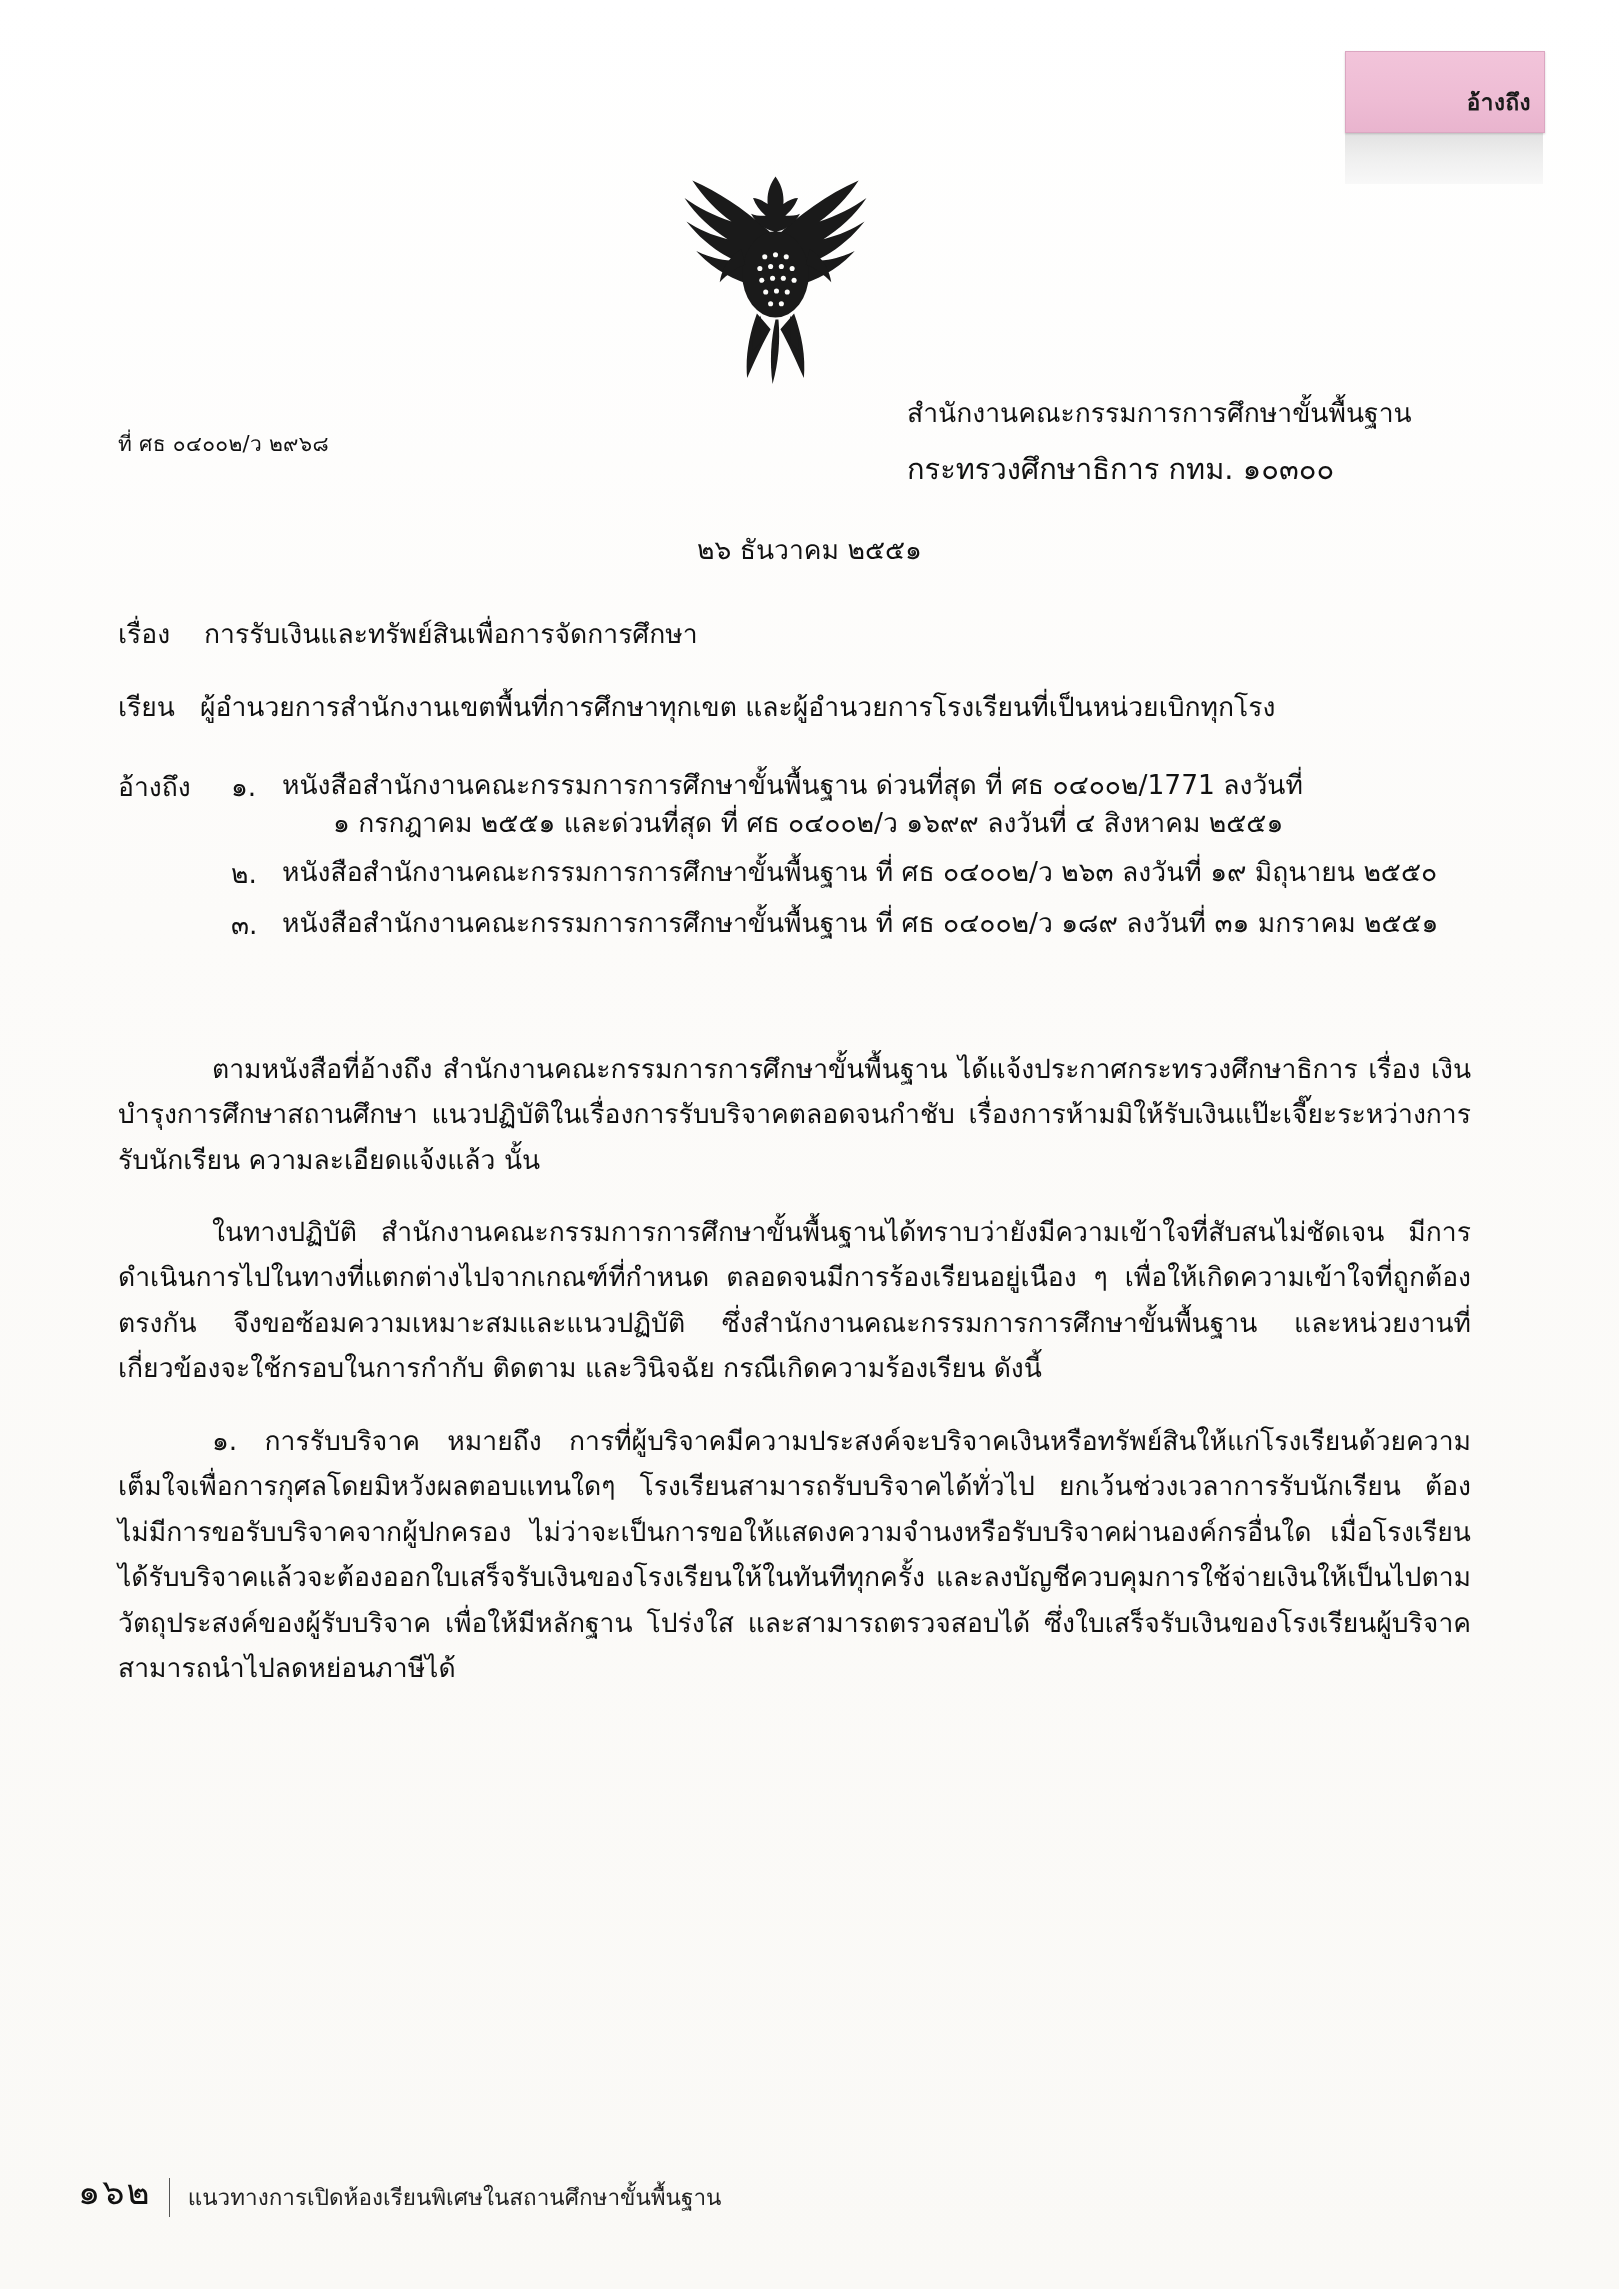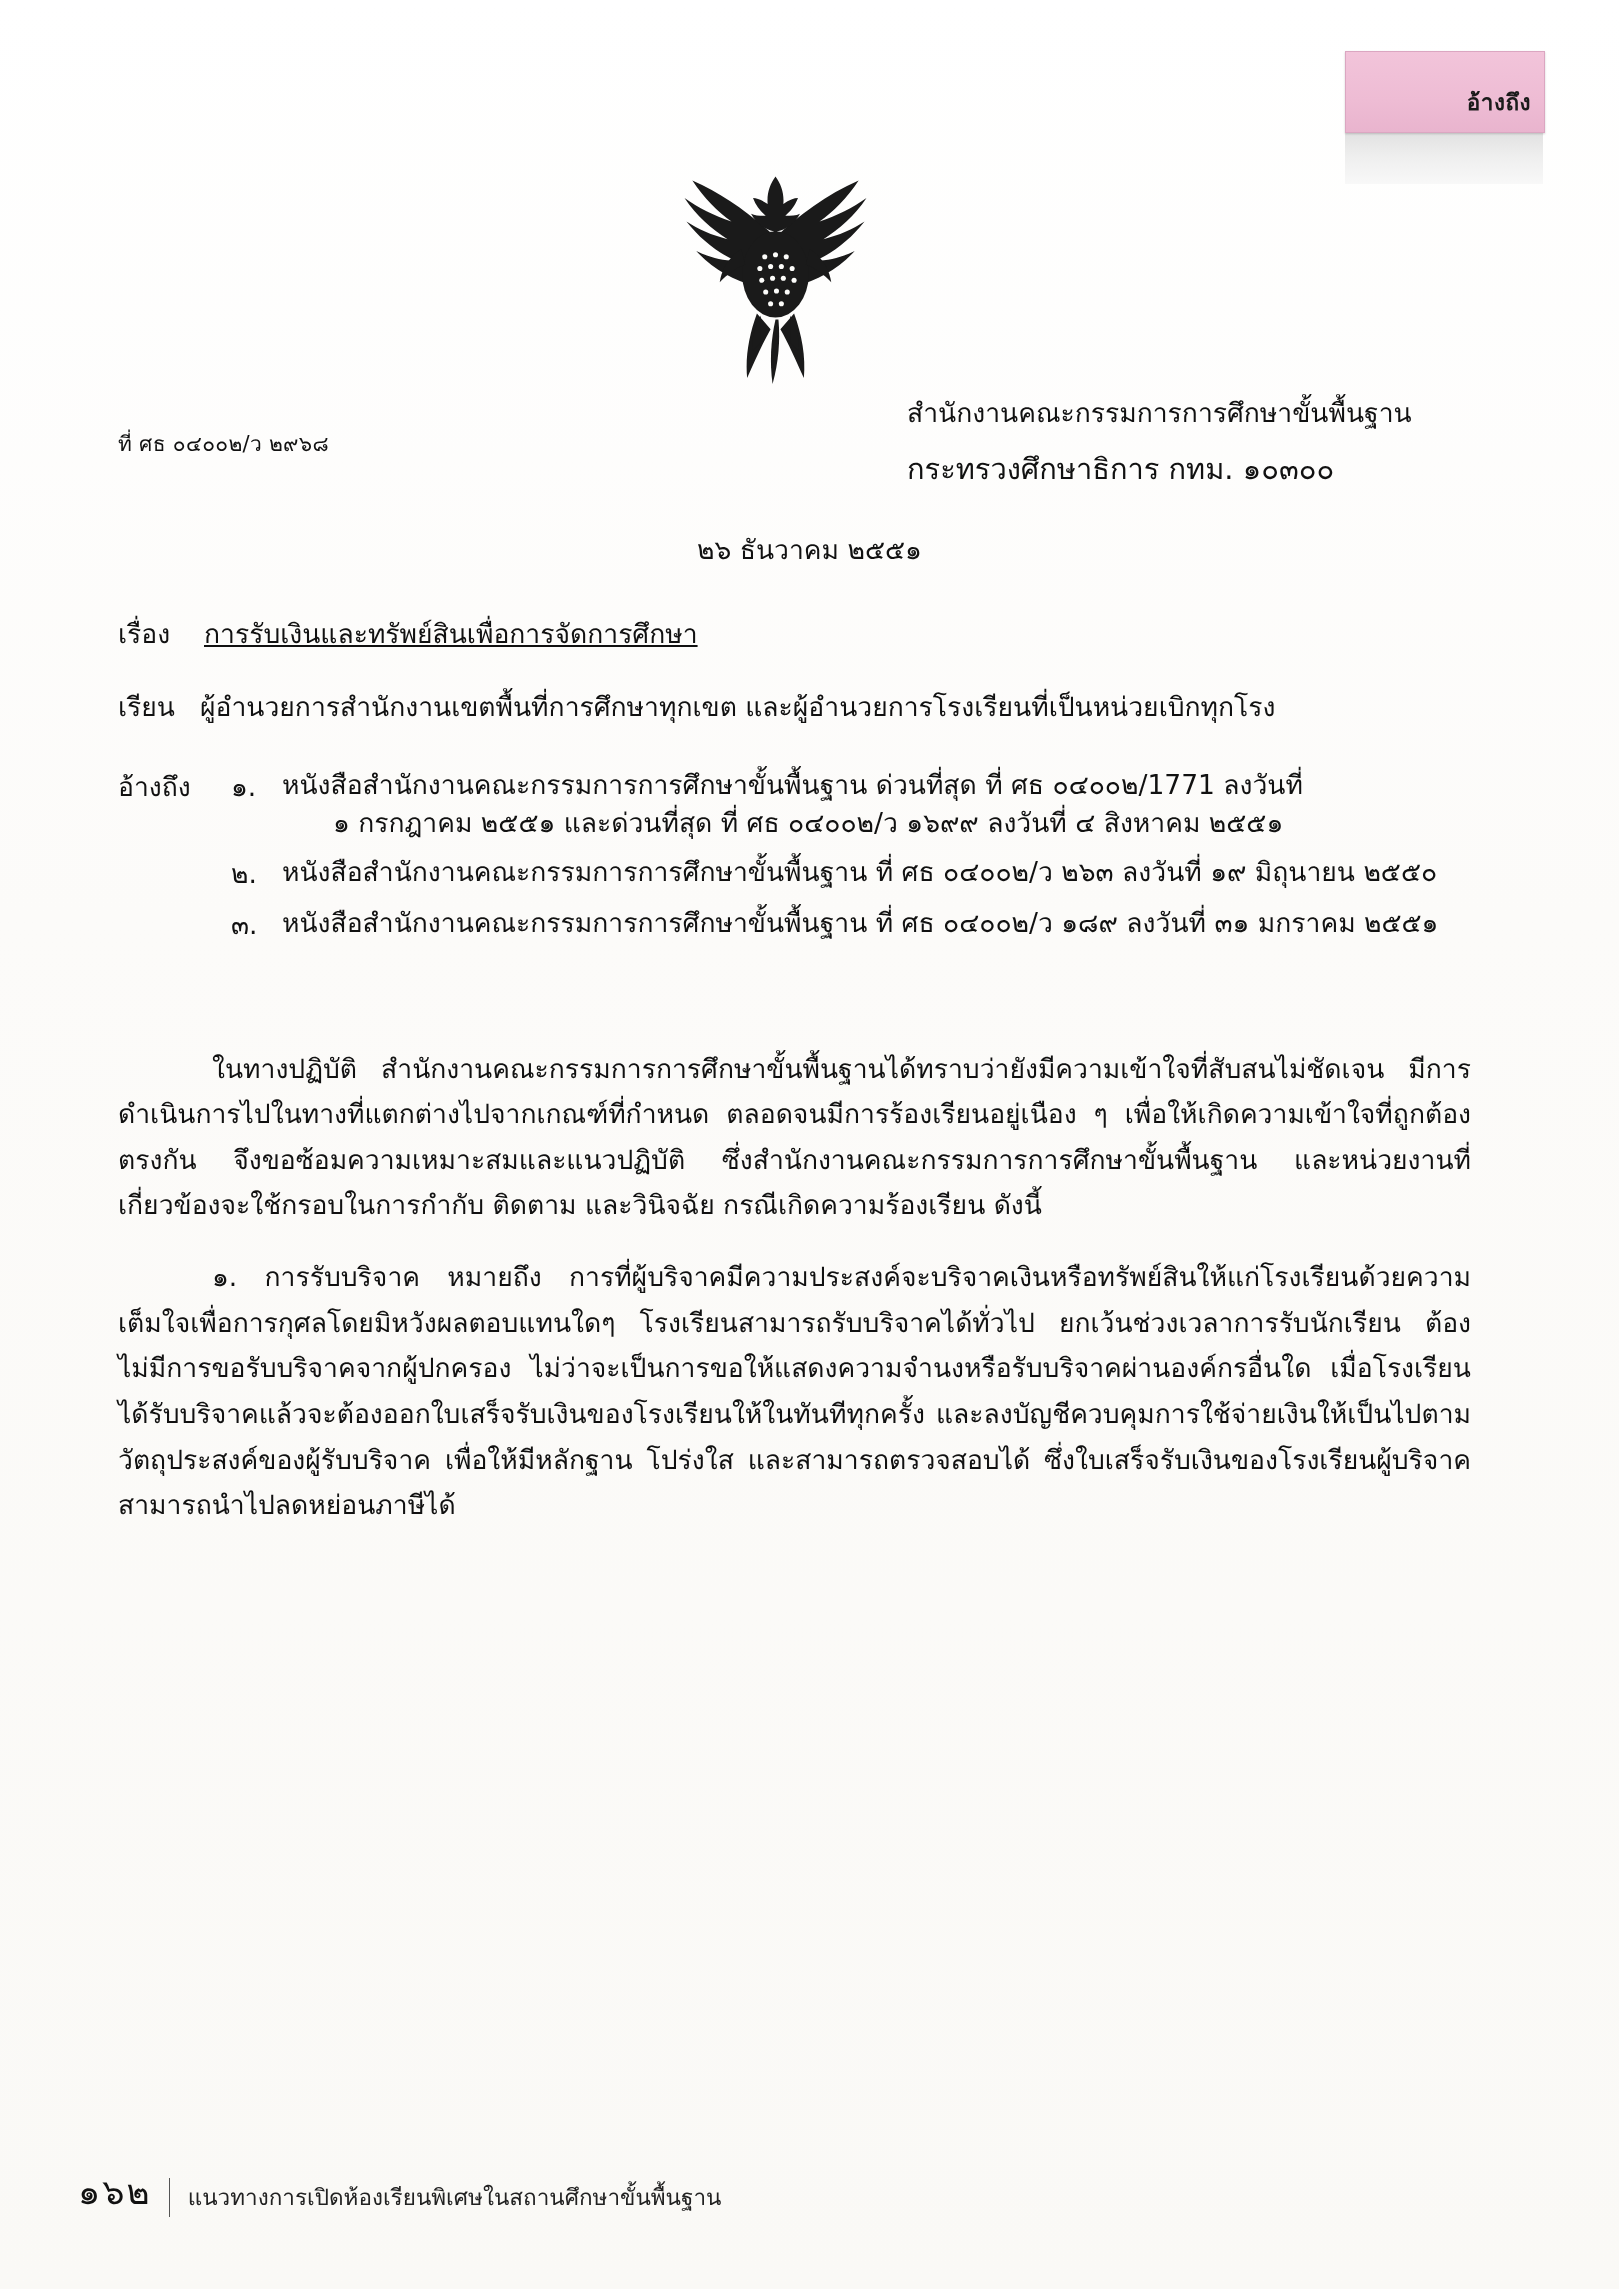--- a/index.html
+++ b/index.html
@@ -111,21 +111,20 @@
   .subject-row { top: 613px; }
   .to-row { top: 686px; }
   .ref-row { top: 766px; }
 
   .subject-val {
     position: absolute;
     top: 613px;
     left: 204px;
     font-size: 26.5px;
     color: #111;
-    text-decoration: underline;
   }
   .to-val {
     position: absolute;
     top: 686px;
     left: 200px;
     font-size: 26.5px;
     color: #111;
   }
 
   .ref-list {
@@ -276,20 +275,21 @@
       <div class="ref-num">๒.</div>
       <div class="ref-text">หนังสือสำนักงานคณะกรรมการการศึกษาขั้นพื้นฐาน ที่ ศธ ๐๔๐๐๒/ว ๒๖๓ ลงวันที่ ๑๙ มิถุนายน ๒๕๕๐</div>
     </div>
     <div class="ref-item">
       <div class="ref-num">๓.</div>
       <div class="ref-text">หนังสือสำนักงานคณะกรรมการการศึกษาขั้นพื้นฐาน ที่ ศธ ๐๔๐๐๒/ว ๑๘๙ ลงวันที่ ๓๑ มกราคม ๒๕๕๑</div>
     </div>
   </div>
 
   <div class="body">
+    <p class="para">ตามหนังสือที่อ้างถึง สำนักงานคณะกรรมการการศึกษาขั้นพื้นฐาน ได้แจ้งประกาศกระทรวงศึกษาธิการ เรื่อง เงินบำรุงการศึกษาสถานศึกษา แนวปฏิบัติในเรื่องการรับบริจาคตลอดจนกำชับ เรื่องการห้ามมิให้รับเงินแป๊ะเจี๊ยะระหว่างการรับนักเรียน ความละเอียดแจ้งแล้ว นั้น</p>
     <p class="para">ในทางปฏิบัติ สำนักงานคณะกรรมการการศึกษาขั้นพื้นฐานได้ทราบว่ายังมีความเข้าใจที่สับสนไม่ชัดเจน มีการดำเนินการไปในทางที่แตกต่างไปจากเกณฑ์ที่กำหนด ตลอดจนมีการร้องเรียนอยู่เนือง ๆ เพื่อให้เกิดความเข้าใจที่ถูกต้องตรงกัน จึงขอซ้อมความเหมาะสมและแนวปฏิบัติ ซึ่งสำนักงานคณะกรรมการการศึกษาขั้นพื้นฐาน และหน่วยงานที่เกี่ยวข้องจะใช้กรอบในการกำกับ ติดตาม และวินิจฉัย กรณีเกิดความร้องเรียน ดังนี้</p>
     <p class="para">๑.  การรับบริจาค หมายถึง การที่ผู้บริจาคมีความประสงค์จะบริจาคเงินหรือทรัพย์สินให้แก่โรงเรียนด้วยความเต็มใจเพื่อการกุศลโดยมิหวังผลตอบแทนใดๆ โรงเรียนสามารถรับบริจาคได้ทั่วไป ยกเว้นช่วงเวลาการรับนักเรียน ต้องไม่มีการขอรับบริจาคจากผู้ปกครอง ไม่ว่าจะเป็นการขอให้แสดงความจำนงหรือรับบริจาคผ่านองค์กรอื่นใด เมื่อโรงเรียนได้รับบริจาคแล้วจะต้องออกใบเสร็จรับเงินของโรงเรียนให้ในทันทีทุกครั้ง และลงบัญชีควบคุมการใช้จ่ายเงินให้เป็นไปตามวัตถุประสงค์ของผู้รับบริจาค เพื่อให้มีหลักฐาน โปร่งใส และสามารถตรวจสอบได้ ซึ่งใบเสร็จรับเงินของโรงเรียนผู้บริจาคสามารถนำไปลดหย่อนภาษีได้</p>
   </div>
 
   <div class="footer">
     <div class="footer-page">๑๖๒</div>
     <div class="footer-rule"></div>
     <div class="footer-title">แนวทางการเปิดห้องเรียนพิเศษในสถานศึกษาขั้นพื้นฐาน</div>
   </div>
 </div>

